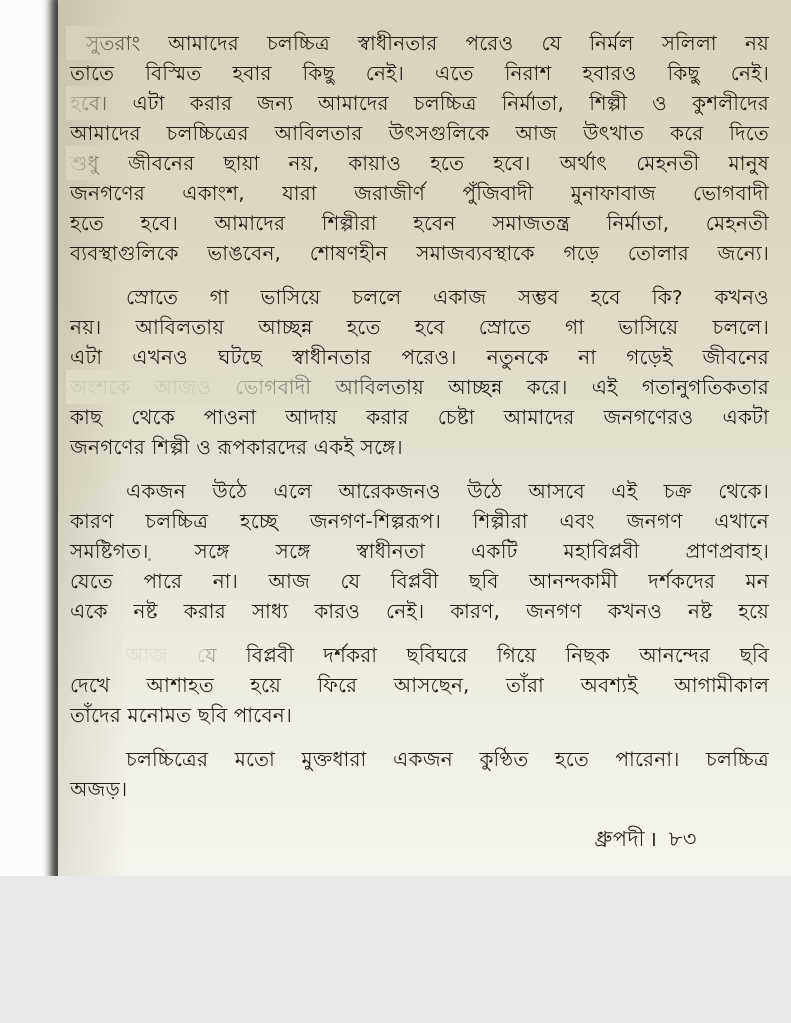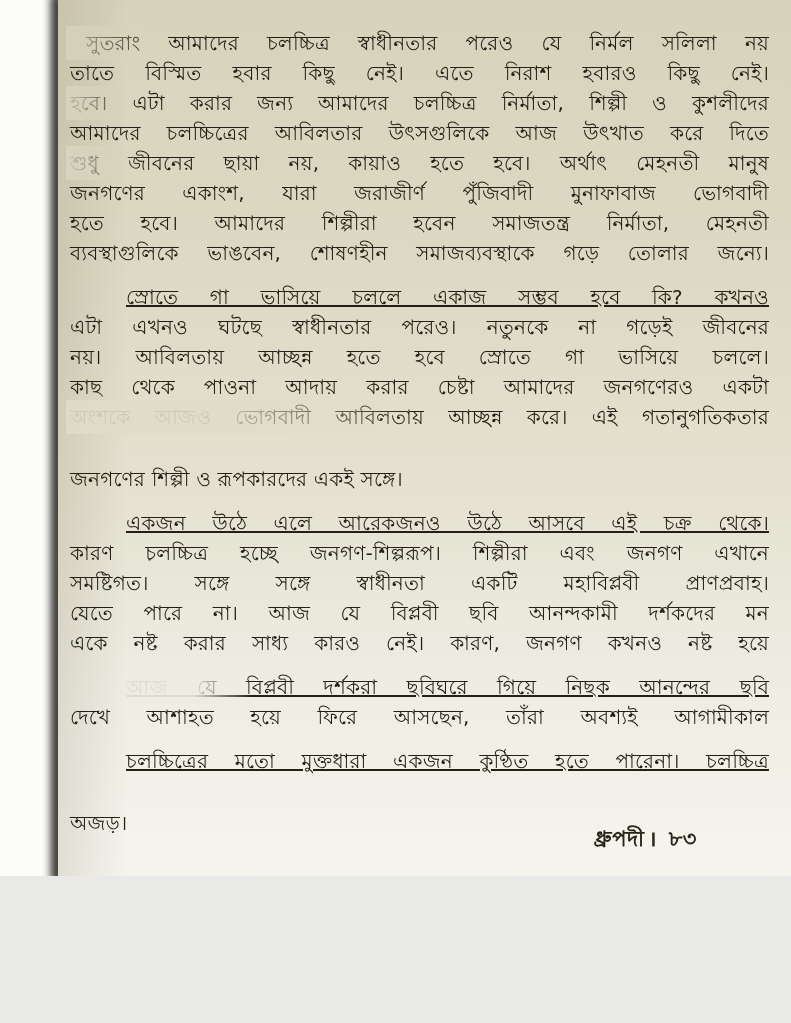--- a/index.html
+++ b/index.html
@@ -23,37 +23,37 @@
       linear-gradient(180deg,#d7d3bb 0%,#dcd8c3 28%,#e4e1d0 55%,#efeee4 80%,#f5f4ee 100%);
   }
   .textcol{position:absolute;left:12px;top:28px;right:22px;}
   .para{margin:0 0 14px 0;}
   .tline{
     position:relative;
     font-size:20px;line-height:30px;font-weight:500;color:#241f16;
     letter-spacing:.2px;
     text-align:justify;text-align-last:justify;
   }
-  .tline.left{text-align:left;text-align-last:left;margin-top:32px;}
-  .ind{padding-left:56px;text-decoration:underline;}
+  .tline.left{text-align:left;text-align-last:left;}
+  .ind{padding-left:56px;}
   .ind-sm{padding-left:16px;}
   
   .smudge{
     position:absolute;top:-2px;bottom:-2px;pointer-events:none;
   }
   .sm-a{left:-4px;width:95px;background:linear-gradient(90deg,rgba(216,212,190,.78),rgba(216,212,190,0));}
   .sm-b{left:-4px;width:70px;background:linear-gradient(90deg,rgba(216,212,190,.9),rgba(216,212,190,0));}
   .sm-c{left:-4px;width:78px;background:linear-gradient(90deg,rgba(217,213,192,.92),rgba(217,213,192,0));}
   .sm-d{left:-4px;width:350px;background:linear-gradient(90deg,rgba(223,220,201,.9) 40%,rgba(223,220,201,0));}
   .sm-e{left:-4px;width:310px;background:linear-gradient(90deg,rgba(225,222,204,.92) 45%,rgba(225,222,204,0));}
   .sm-f{left:52px;width:130px;background:linear-gradient(90deg,rgba(238,236,224,.92) 55%,rgba(238,236,224,0));}
   
   .footer{
     position:absolute;right:94px;bottom:18px;
-    font-size:21px;font-weight:700;color:#2a241a;letter-spacing:.5px;
+    font-size:21px;font-weight:400;color:#2a241a;letter-spacing:.5px;
   }
   .footer span{margin-left:4px;}
   
   .speckle{
     position:absolute;left:300px;top:888px;width:3px;height:3px;border-radius:50%;
     background:rgba(30,26,18,.75);
     box-shadow: 2px 54px 0 rgba(30,26,18,.6), 230px 6px 0 rgba(30,26,18,.5),
       -210px -330px 0 rgba(30,26,18,.4), 437px -880px 0 rgba(30,26,18,.6),
       168px 29px 0 rgba(30,26,18,.35), -60px 96px 0 rgba(30,26,18,.4);
   }
@@ -84,38 +84,39 @@
         <div class="tline">হবে। এটা করার জন্য আমাদের চলচ্চিত্র নির্মাতা, শিল্পী ও কুশলীদের<span class="smudge sm-b"></span></div>
         <div class="tline">আমাদের চলচ্চিত্রের আবিলতার উৎসগুলিকে আজ উৎখাত করে দিতে</div>
         <div class="tline">শুধু জীবনের ছায়া নয়, কায়াও হতে হবে। অর্থাৎ মেহনতী মানুষ<span class="smudge sm-c"></span></div>
         <div class="tline">জনগণের একাংশ, যারা জরাজীর্ণ পুঁজিবাদী মুনাফাবাজ ভোগবাদী</div>
         <div class="tline">হতে হবে। আমাদের শিল্পীরা হবেন সমাজতন্ত্র নির্মাতা, মেহনতী</div>
         <div class="tline">ব্যবস্থাগুলিকে ভাঙবেন, শোষণহীন সমাজব্যবস্থাকে গড়ে তোলার জন্যে।</div>
       </div>
 
       <div class="para">
         <div class="tline ind">স্রোতে গা ভাসিয়ে চললে একাজ সম্ভব হবে কি? কখনও</div>
+        <div class="tline">নয়। আবিলতায় আচ্ছন্ন হতে হবে স্রোতে গা ভাসিয়ে চললে।</div>
         <div class="tline">এটা এখনও ঘটছে স্বাধীনতার পরেও। নতুনকে না গড়েই জীবনের</div>
-        <div class="tline">নয়। আবিলতায় আচ্ছন্ন হতে হবে স্রোতে গা ভাসিয়ে চললে।</div>
+        <div class="tline">অংশকে আজও ভোগবাদী আবিলতায় আচ্ছন্ন করে। এই গতানুগতিকতার<span class="smudge sm-d"></span></div>
         <div class="tline">কাছ থেকে পাওনা আদায় করার চেষ্টা আমাদের জনগণেরও একটা</div>
-        <div class="tline">অংশকে আজও ভোগবাদী আবিলতায় আচ্ছন্ন করে। এই গতানুগতিকতার<span class="smudge sm-d"></span></div>
         <div class="tline left">জনগণের শিল্পী ও রূপকারদের একই সঙ্গে।</div>
       </div>
 
       <div class="para">
         <div class="tline ind">একজন উঠে এলে আরেকজনও উঠে আসবে এই চক্র থেকে।</div>
         <div class="tline">কারণ চলচ্চিত্র হচ্ছে জনগণ-শিল্পরূপ। শিল্পীরা এবং জনগণ এখানে</div>
         <div class="tline">সমষ্টিগত। সঙ্গে সঙ্গে স্বাধীনতা একটি মহাবিপ্লবী প্রাণপ্রবাহ।</div>
         <div class="tline">যেতে পারে না। আজ যে বিপ্লবী ছবি আনন্দকামী দর্শকদের মন</div>
         <div class="tline">একে নষ্ট করার সাধ্য কারও নেই। কারণ, জনগণ কখনও নষ্ট হয়ে</div>
       </div>
 
       <div class="para">
         <div class="tline ind">আজ যে বিপ্লবী দর্শকরা ছবিঘরে গিয়ে নিছক আনন্দের ছবি<span class="smudge sm-f"></span></div>
         <div class="tline">দেখে আশাহত হয়ে ফিরে আসছেন, তাঁরা অবশ্যই আগামীকাল</div>
+        <div class="tline left">তাঁদের মনোমত ছবি পাবেন।</div>
       </div>
 
       <div class="para">
         <div class="tline ind">চলচ্চিত্রের মতো মুক্তধারা একজন কুণ্ঠিত হতে পারেনা। চলচ্চিত্র</div>
         <div class="tline left">অজড়।</div>
       </div>
 
     </div>
 
     <div class="footer">

